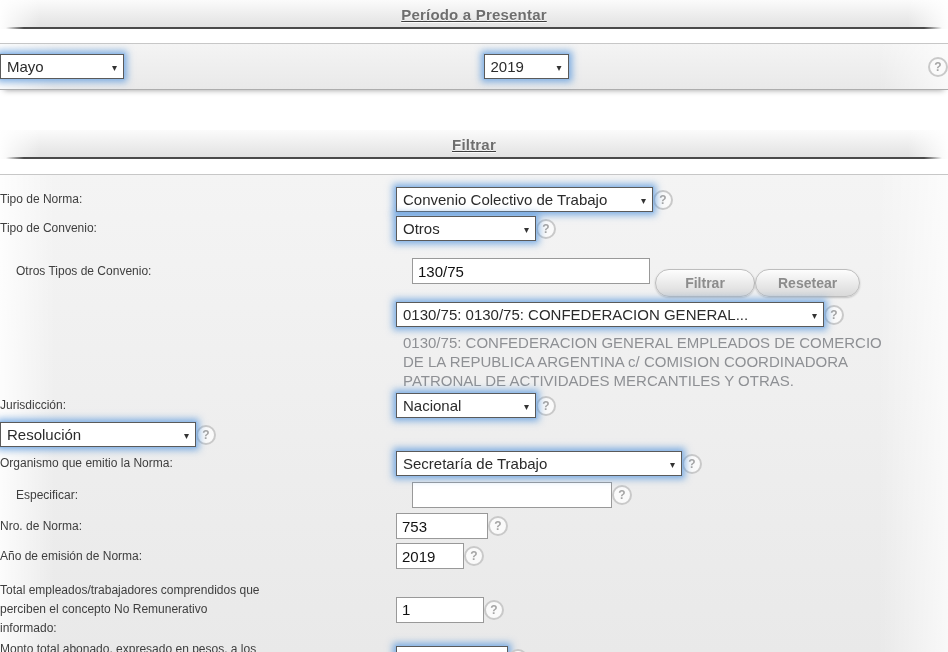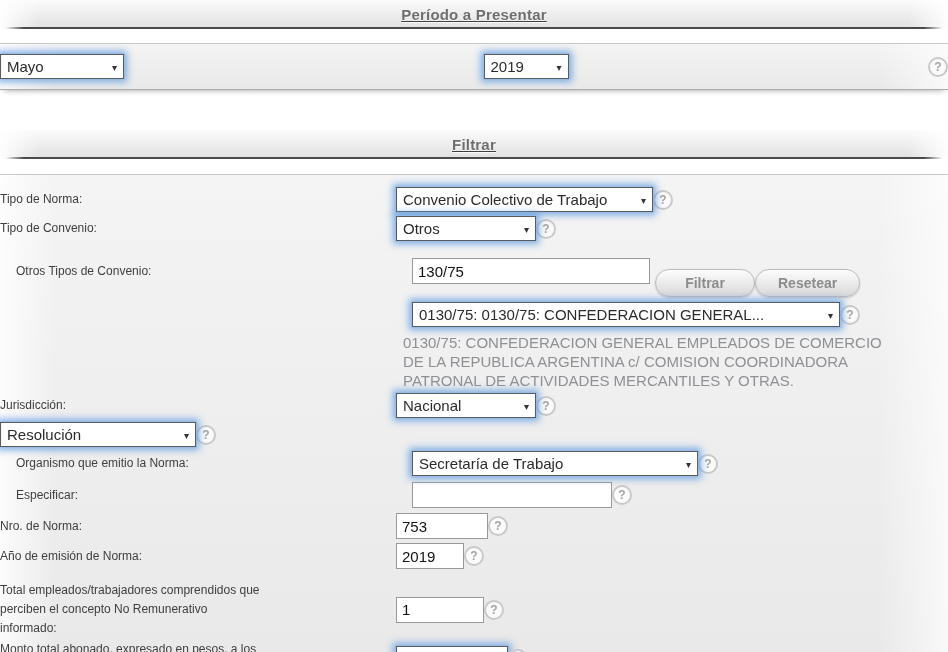--- a/index.html
+++ b/index.html
@@ -59,21 +59,21 @@
     color:#a5a5a5; font-size:12px; font-weight:bold; display:inline-flex;
     align-items:center; justify-content:center; flex-shrink:0; cursor:pointer;
   }
   
   .row { display:flex; align-items:center; margin-bottom:4px; }
   .lbl {
     width:396px; padding-right:7px; flex-shrink:0;
     color:#3e3e3e; font-size:12px; line-height:19px; white-space:pre-line;
   }
   .ctl { display:flex; align-items:center; }
-  .mb5 { margin-bottom:5px;padding-left:16px; } .mb6 { margin-bottom:6px;padding-left:16px; } .mb12 { margin-bottom:12px; } .mb2 { margin-bottom:2px; }
+  .mb5 { margin-bottom:5px;padding-left:16px; } .mb6 { margin-bottom:6px; } .mb12 { margin-bottom:12px; } .mb2 { margin-bottom:2px; }
   .desc {
     margin-left:403px; width:512px; color:#8e9094; font-size:15px; line-height:19px;
     white-space:pre-line; margin-bottom:3px;
   }
   .btn-gap { margin-left:5px; }
   
   .w124{width:124px;} .w85{width:85px;} .w257{width:257px;} .w140{width:140px;}
   .w238{width:238px;} .w428{width:428px;} .w196{width:196px;} .w286{width:286px;}
   .w200{width:200px;} .w92{width:92px;} .w68{width:68px;} .w88{width:88px;} .w126{width:112px;}
 </style>

